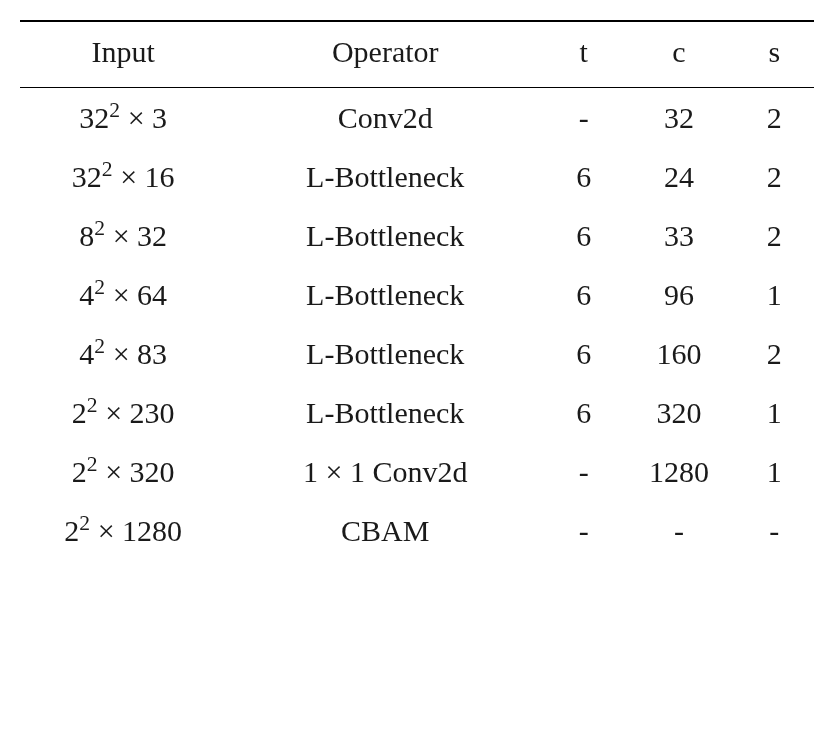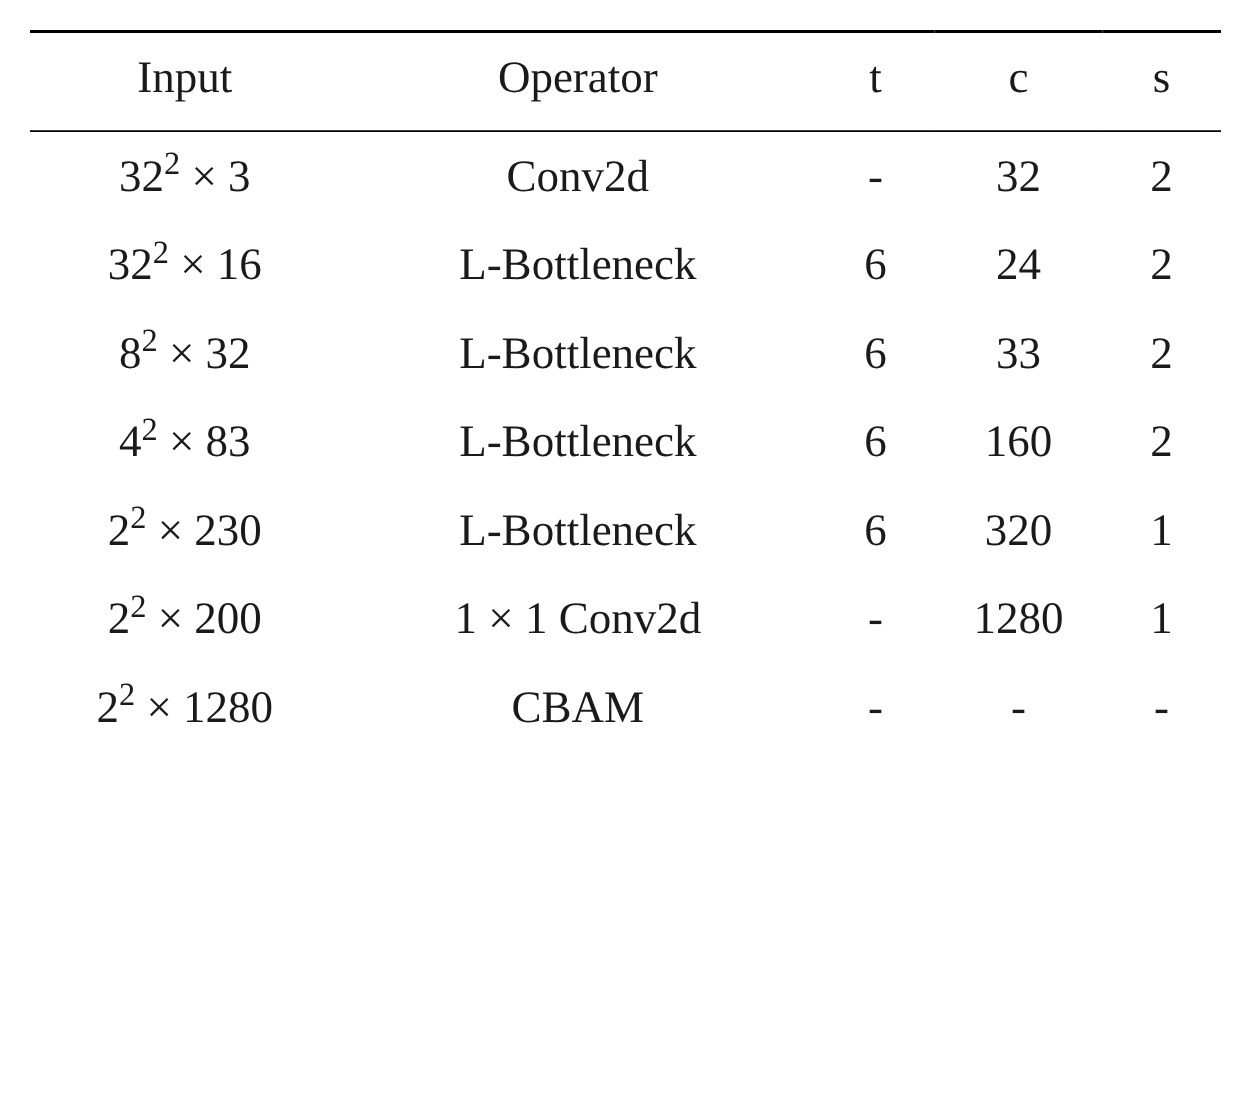--- a/index.html
+++ b/index.html
@@ -78,35 +78,42 @@
           <td>2</td>
         </tr>
         <tr>
           <td><span>8</span><span class="sup">2</span><span> × 32</span></td>
           <td>L-Bottleneck</td>
           <td>6</td>
           <td>33</td>
           <td>2</td>
         </tr>
         <tr>
+          <td><span>4</span><span class="sup">2</span><span> × 64</span></td>
+          <td>L-Bottleneck</td>
+          <td>6</td>
+          <td>96</td>
+          <td>1</td>
+        </tr>
+        <tr>
           <td><span>4</span><span class="sup">2</span><span> × 83</span></td>
           <td>L-Bottleneck</td>
           <td>6</td>
           <td>160</td>
           <td>2</td>
         </tr>
         <tr>
           <td><span>2</span><span class="sup">2</span><span> × 230</span></td>
           <td>L-Bottleneck</td>
           <td>6</td>
           <td>320</td>
           <td>1</td>
         </tr>
         <tr>
-          <td><span>2</span><span class="sup">2</span><span> × 200</span></td>
+          <td><span>2</span><span class="sup">2</span><span> × 320</span></td>
           <td>1 × 1 Conv2d</td>
           <td>-</td>
           <td>1280</td>
           <td>1</td>
         </tr>
         <tr>
           <td><span>2</span><span class="sup">2</span><span> × 1280</span></td>
           <td>CBAM</td>
           <td>-</td>
           <td>-</td>

